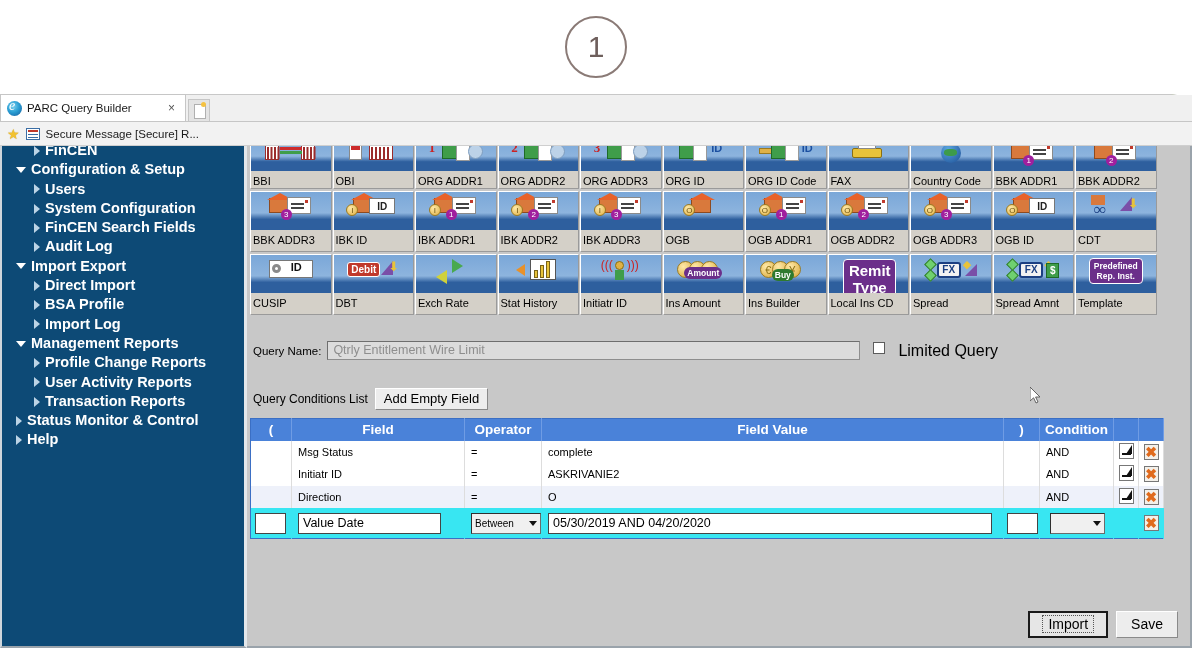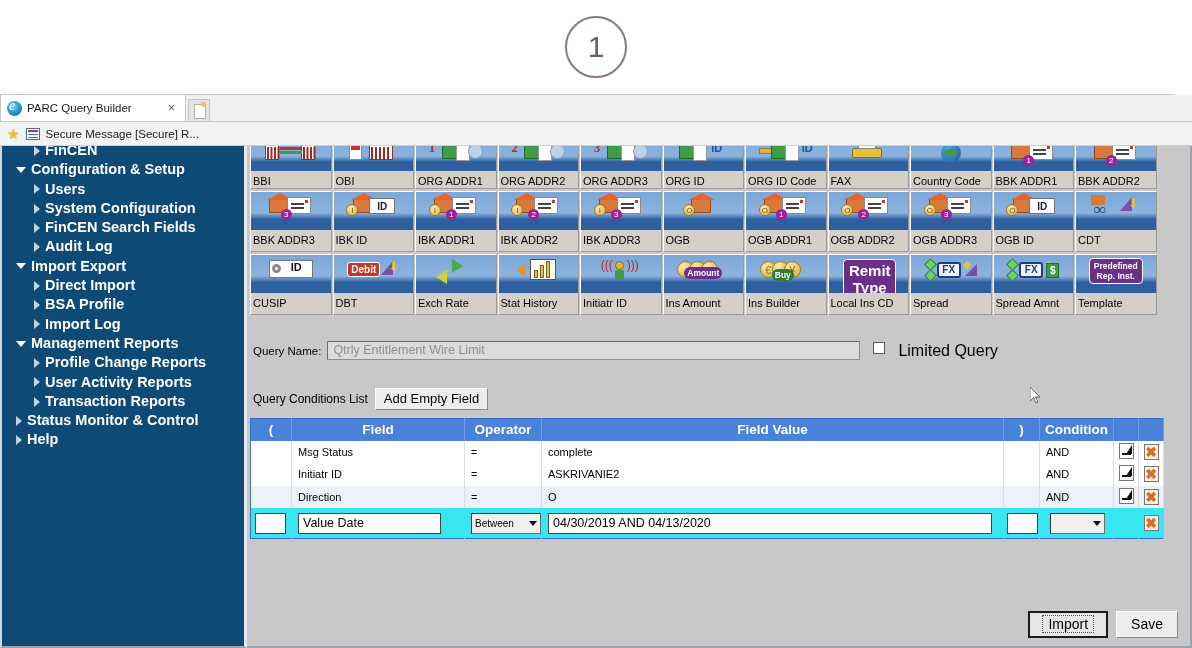--- a/index.html
+++ b/index.html
@@ -1143,21 +1143,21 @@
                 <td>
                   <div class="inp-cell box-field-inp">Value Date</div>
                 </td>
                 <td>
                   <div class="sel-cell sel-op">
                     <span>Between</span>
                     <span class="chev"></span>
                   </div>
                 </td>
                 <td>
-                  <div class="inp-cell box-val-inp">04/30/2019 AND 04/13/2020</div>
+                  <div class="inp-cell box-val-inp">05/30/2019 AND 04/20/2020</div>
                 </td>
                 <td class="cell-center">
                   <div class="inp-cell box-close-inp"></div>
                 </td>
                 <td>
                   <div class="sel-cell sel-cond">
                     <span></span>
                     <span class="chev"></span>
                   </div>
                 </td>

